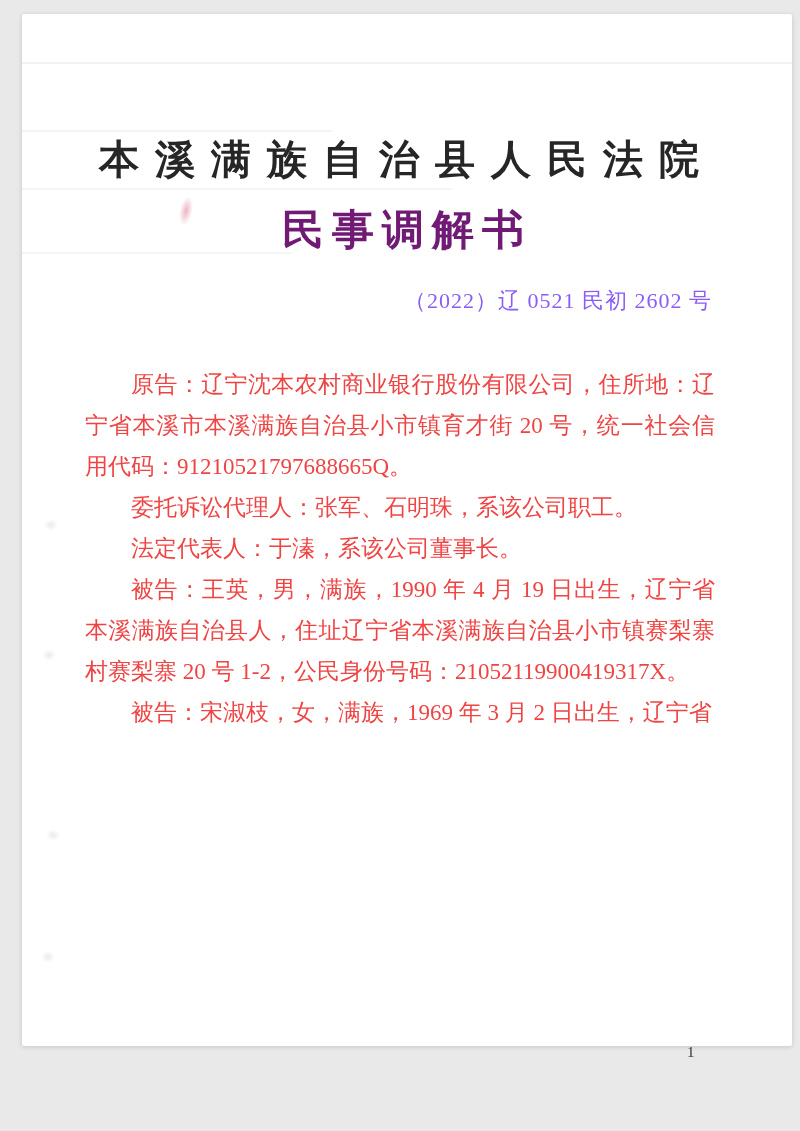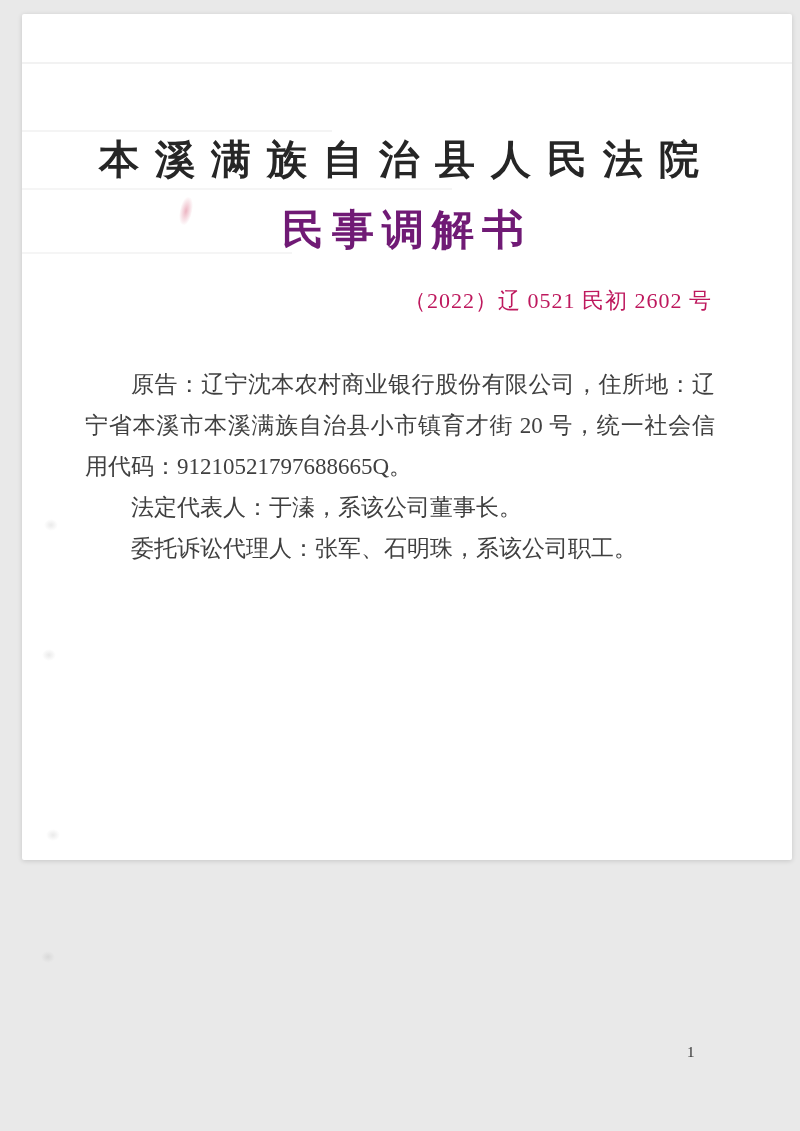--- a/index.html
+++ b/index.html
@@ -12,21 +12,21 @@
     background: #e9e9e9;
     position: relative;
     overflow: hidden;
     font-family: "Liberation Serif", "DejaVu Serif", serif;
   }
   .page {
     position: absolute;
     left: 22px;
     top: 14px;
     width: 770px;
-    height: 846px;
+    height: 1032px;
     background: #ffffff;
     border-radius: 2px;
     box-shadow: 0 1px 5px rgba(0,0,0,0.15);
   }
   .court-name {
     position: absolute;
     top: 118px;
     left: 0;
     width: 100%;
     text-align: center;
@@ -46,32 +46,32 @@
     font-weight: 600;
     color: #701a75;
     letter-spacing: 8px;
     white-space: nowrap;
   }
   .case-number {
     position: absolute;
     top: 272px;
     right: 80px;
     font-size: 22px;
-    color: #be185d;
+    color: #8b5cf6;
     letter-spacing: 1px;
     white-space: nowrap;
   }
   .body-text {
     position: absolute;
     left: 63px;
     top: 350px;
     width: 630px;
     font-size: 23px;
     line-height: 41px;
-    color: #404040;
+    color: #ef4444;
     text-align: justify;
   }
   .body-text p {
     margin: 0;
     padding: 0;
     text-indent: 2em;
   }
   .page-number {
     position: absolute;
     left: 665px;
@@ -127,19 +127,21 @@
   <div class="edge-smudge smudge-d"></div>
 
   <div class="court-name">本溪满族自治县人民法院</div>
 
   <div class="doc-title">民事调解书</div>
 
   <div class="case-number">（2022）辽 0521 民初 2602 号</div>
 
   <div class="body-text">
       <p>原告：辽宁沈本农村商业银行股份有限公司，住所地：辽宁省本溪市本溪满族自治县小市镇育才街 20 号，统一社会信用代码：91210521797688665Q。</p>
+      <p>委托诉讼代理人：张军、石明珠，系该公司职工。</p>
       <p>法定代表人：于溱，系该公司董事长。</p>
-      <p>委托诉讼代理人：张军、石明珠，系该公司职工。</p>
+      <p>被告：王英，男，满族，1990 年 4 月 19 日出生，辽宁省本溪满族自治县人，住址辽宁省本溪满族自治县小市镇赛梨寨村赛梨寨 20 号 1-2，公民身份号码：21052119900419317X。</p>
+      <p>被告：宋淑枝，女，满族，1969 年 3 月 2 日出生，辽宁省</p>
     </div>
 
   <div class="page-number">1</div>
 
 </div>
 
 </body></html>

